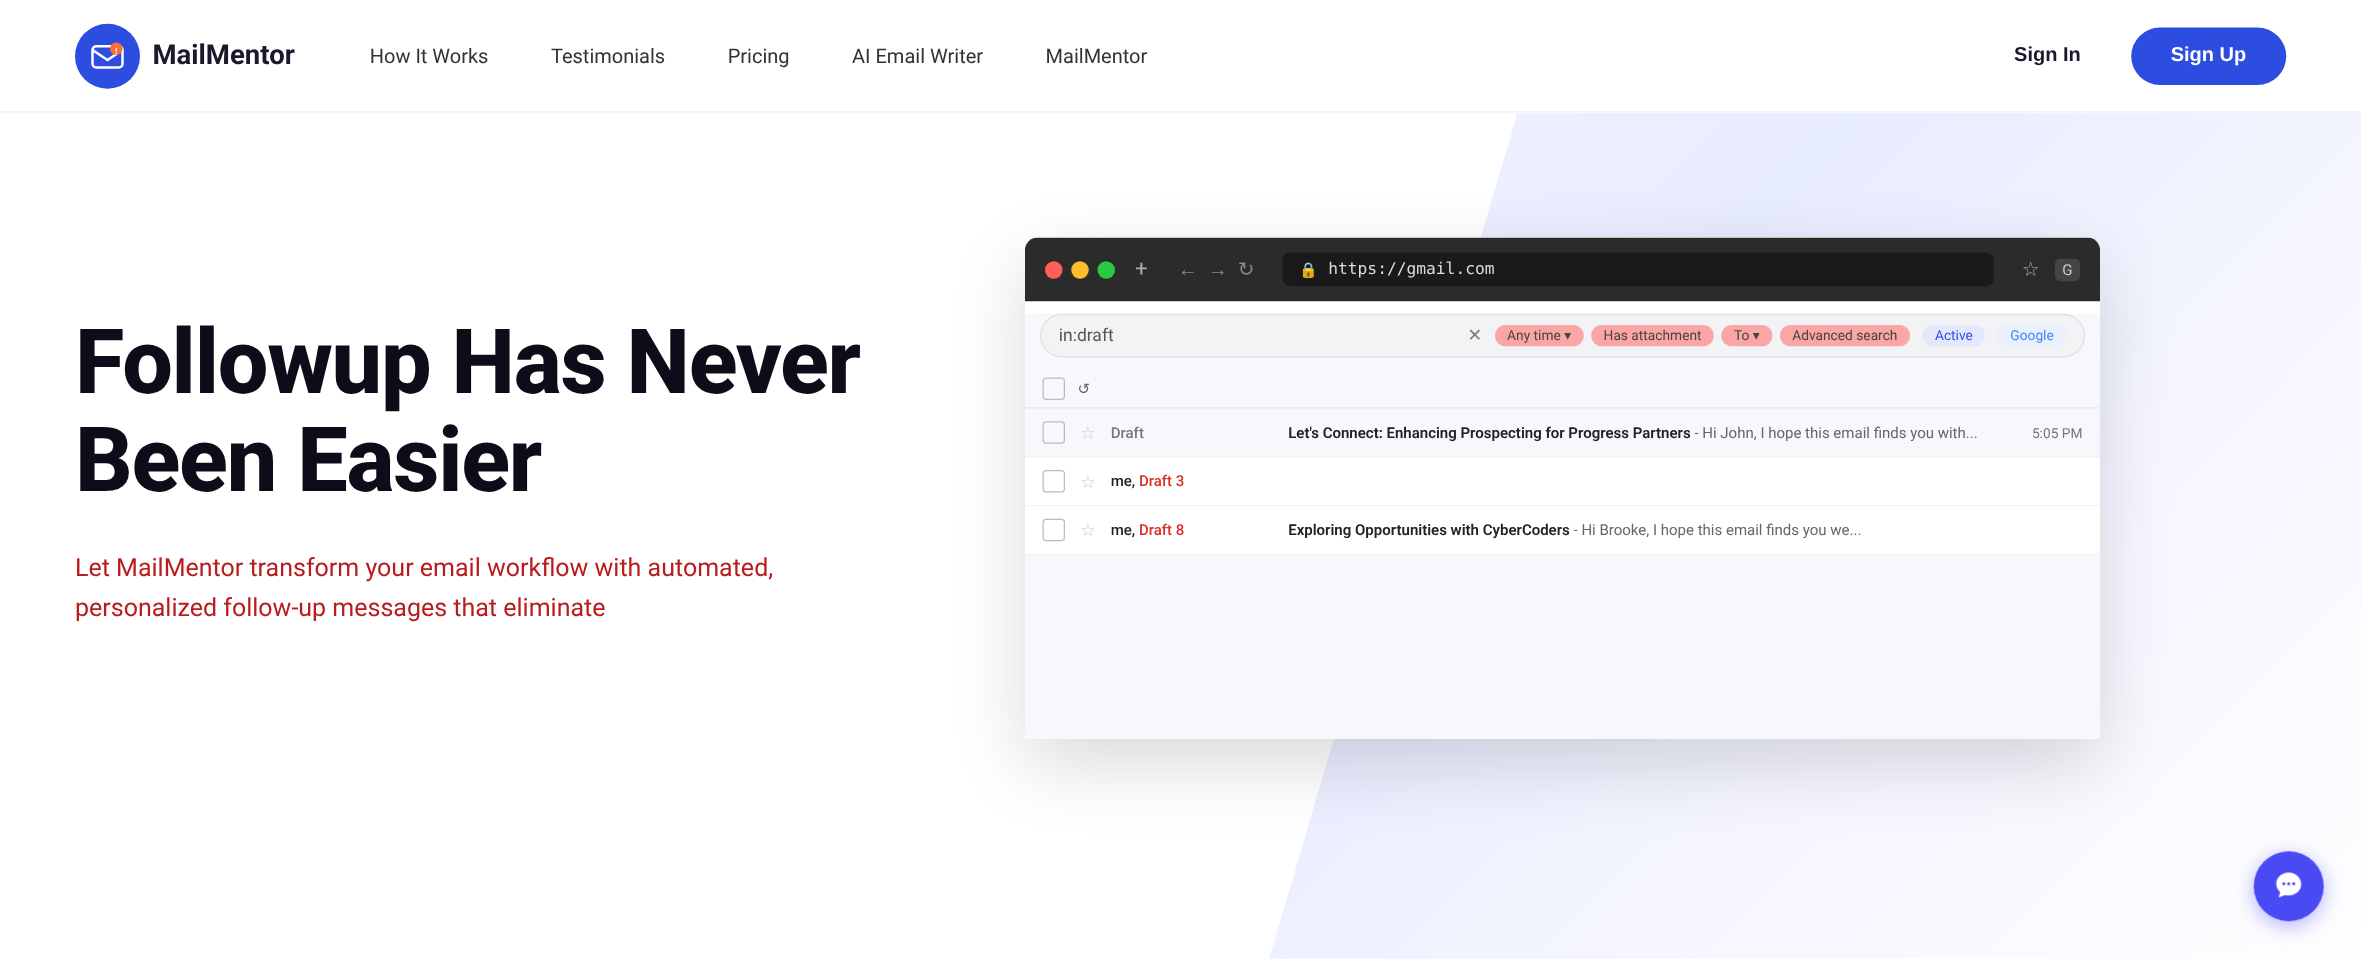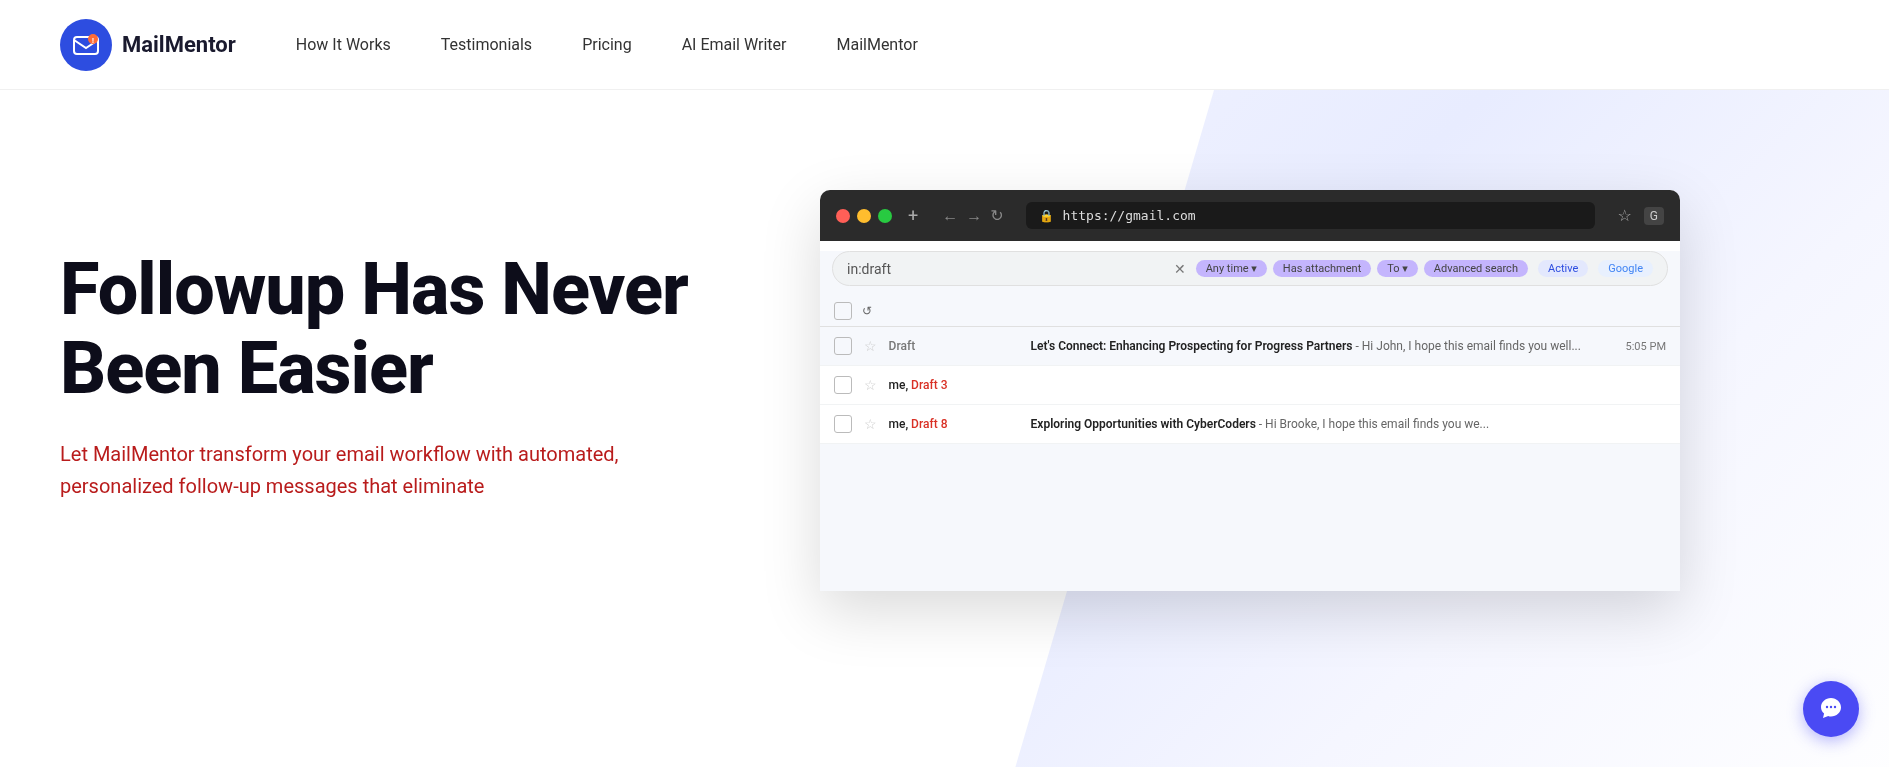--- a/index.html
+++ b/index.html
@@ -268,21 +268,21 @@
       color: #777;
       font-size: 14px;
     }
 
     .search-filters {
       display: flex;
       gap: 6px;
     }
 
     .filter-chip {
-      background: #c4b5fd;
+      background: #fca5a5;
       border-radius: 12px;
       padding: 2px 10px;
       font-size: 11px;
       color: #444;
     }
 
     .gmail-toolbar {
       display: flex;
       align-items: center;
       gap: 10px;
@@ -396,20 +396,24 @@
   </a>
 
   <div class="nav-links">
     <a class="nav-link" href="#">How It Works</a>
     <a class="nav-link" href="#">Testimonials</a>
     <a class="nav-link" href="#">Pricing</a>
     <a class="nav-link" href="#">AI Email Writer</a>
     <a class="nav-link" href="#">MailMentor</a>
   </div>
 
+  <div class="nav-auth">
+    <button class="sign-in-btn">Sign In</button>
+    <button class="sign-up-btn">Sign Up</button>
+  </div>
 </nav>
 
 <section class="hero">
   <div class="hero-content">
     <h1 class="hero-title">Followup Has Never Been Easier</h1>
     <p class="hero-subtitle">Let MailMentor transform your email workflow with automated, personalized follow-up messages that eliminate</p>
   </div>
 
   <div class="hero-image-area">
 
@@ -456,21 +460,21 @@
         </div>
 
         <div class="gmail-email-list">
 
           <div class="gmail-email-row" style="background:#f6f8fc;">
             <div class="checkbox-area"></div>
             <span class="star-icon">☆</span>
             <span class="sender-col" style="color:#777;">Draft</span>
             <span class="email-subject">
               <span class="subject-bold">Let's Connect: Enhancing Prospecting for Progress Partners</span>
-              <span class="subject-preview"> - Hi John, I hope this email finds you well...</span>
+              <span class="subject-preview"> - Hi John, I hope this email finds you with...</span>
             </span>
             <span class="email-time">5:05 PM</span>
           </div>
 
           <div class="gmail-email-row">
             <div class="checkbox-area"></div>
             <span class="star-icon">☆</span>
             <span class="sender-col">me, <span class="draft-badge">Draft 3</span></span>
             <span class="email-time"></span>
           </div>

